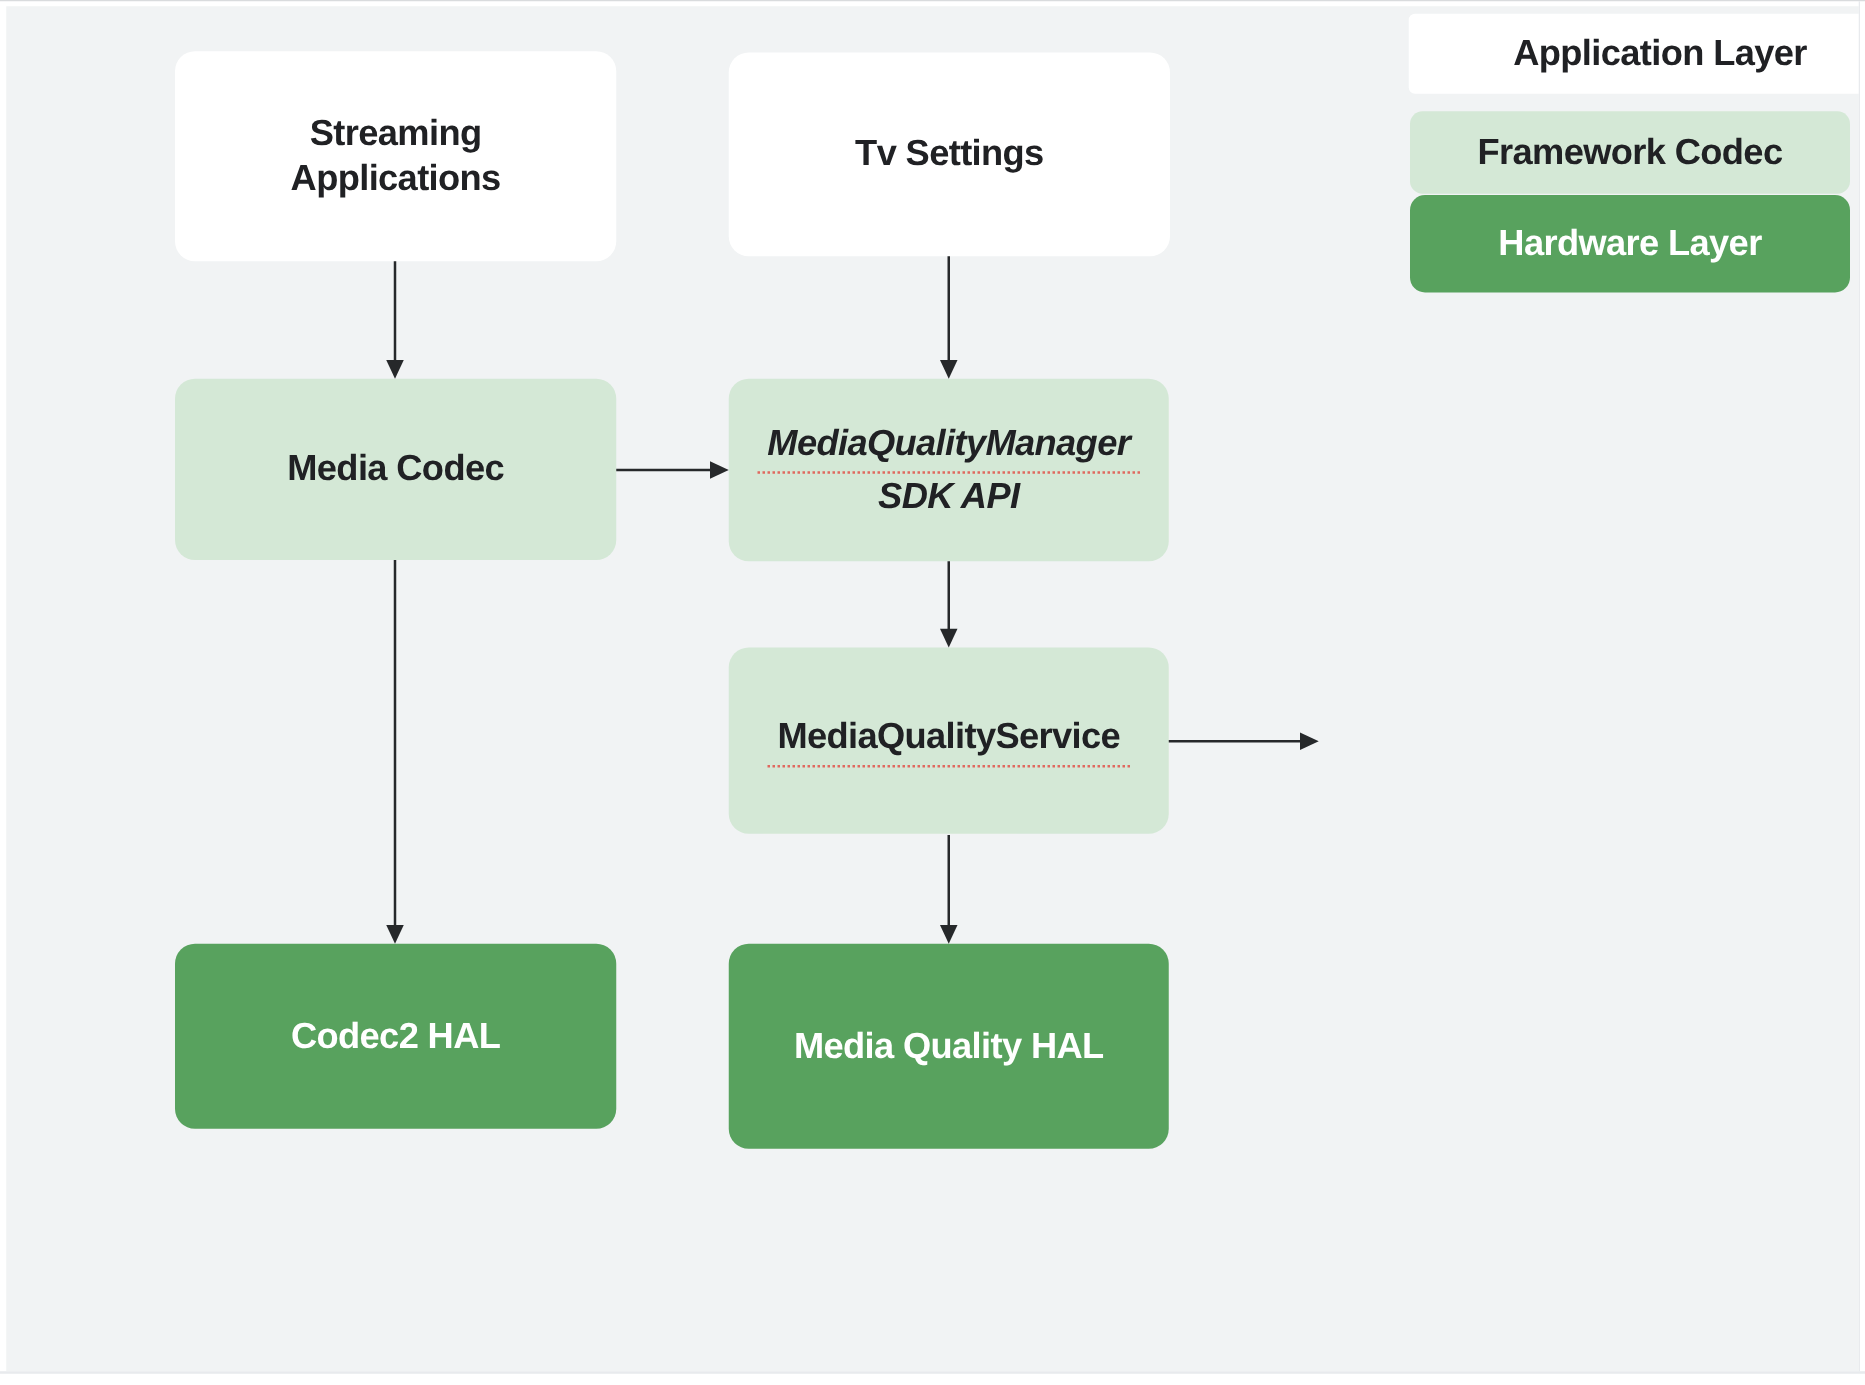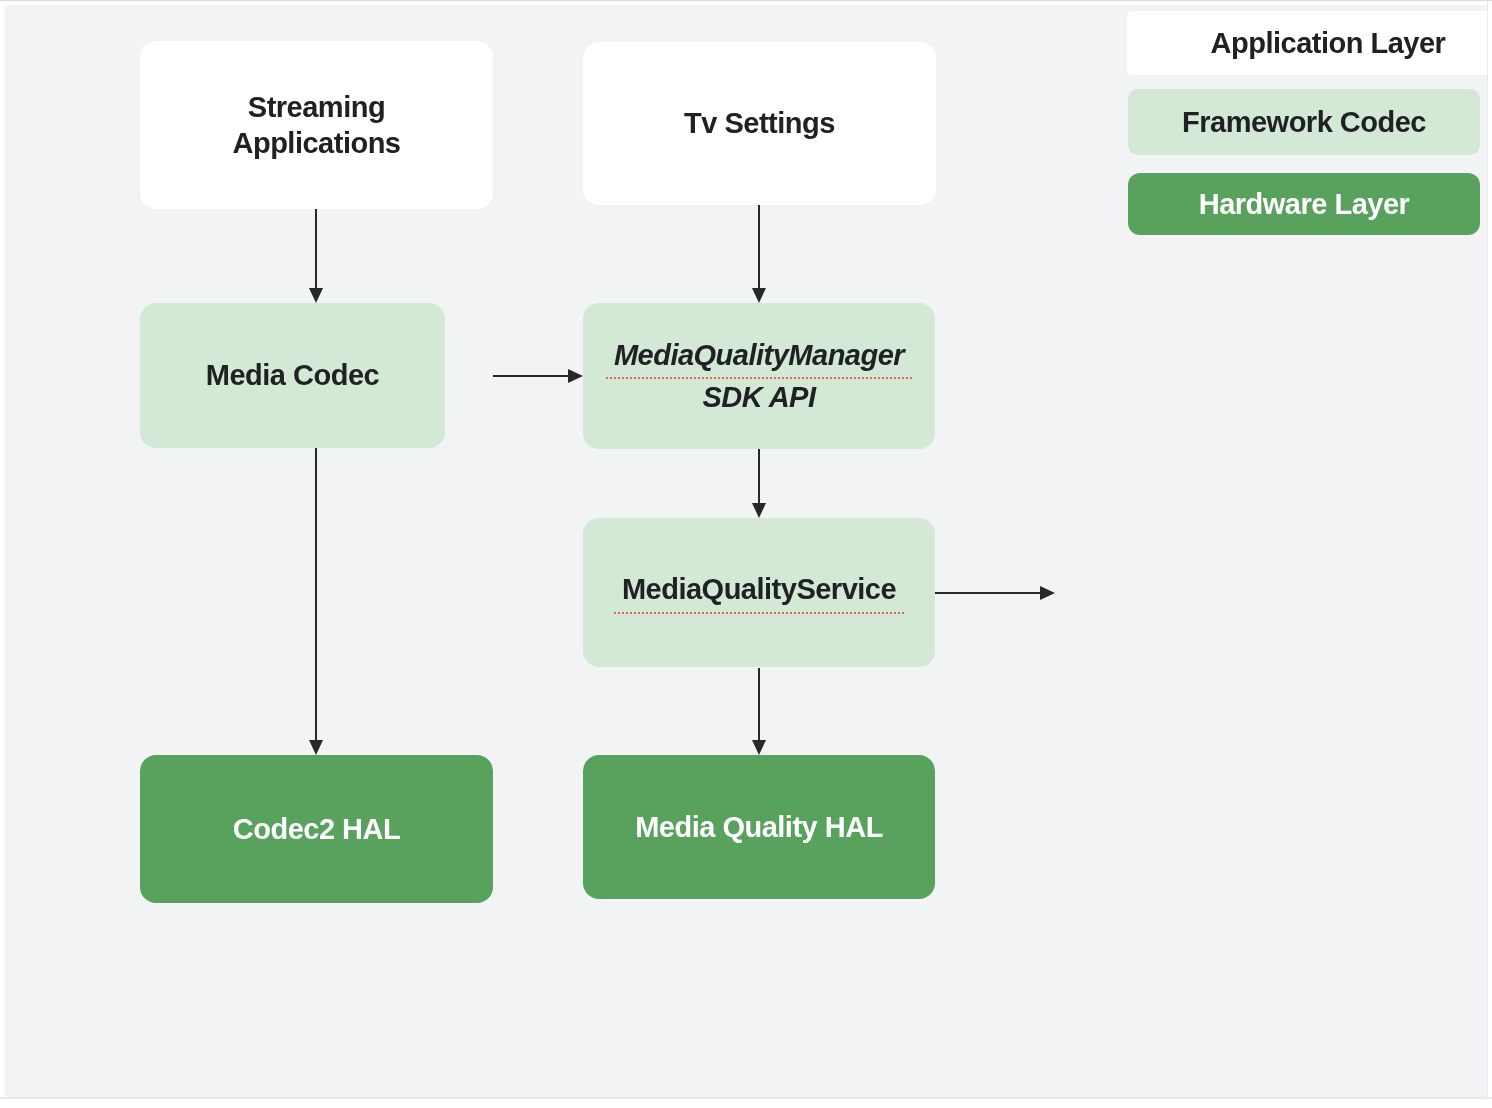--- a/index.html
+++ b/index.html
@@ -97,30 +97,30 @@
     position: absolute; top: 50%; transform: translateY(-50%);
     right: 0; width: 0; height: 0;
     border-top: 7px solid transparent;
     border-bottom: 7px solid transparent;
     border-left: 15px solid #26282a;
   }
 
   
   #n-streaming { left: 135px; top: 36px;  width: 353px; height: 168px; }
   #n-tv        { left: 578px; top: 37px;  width: 353px; height: 163px; }
-  #n-codec     { left: 135px; top: 298px; width: 305px; height: 145px; }
+  #n-codec     { left: 135px; top: 298px; width: 353px; height: 145px; }
   #n-mqm       { left: 578px; top: 298px; width: 352px; height: 146px; font-style: italic; }
   #n-mqs       { left: 578px; top: 513px; width: 352px; height: 149px; }
   #n-mqdb      { left: 1050px;top: 513px; width: 353px; height: 148px; }
   #n-codec2    { left: 135px; top: 750px; width: 353px; height: 148px; }
-  #n-mqhal     { left: 578px; top: 750px; width: 352px; height: 144px; }
+  #n-mqhal     { left: 578px; top: 750px; width: 352px; height: 164px; }
 
   #l-app  { left: 1122px; top: 6px;   width: 402px; height: 64px; }
   #l-fw   { left: 1123px; top: 84px;  width: 352px; height: 66px; }
-  #l-hw   { left: 1123px; top: 168px; width: 352px; height: 62px; }
+  #l-hw   { left: 1123px; top: 151px; width: 352px; height: 78px; }
 
   #a1 { left: 304px; top: 204px; height: 94px;  }
   #a2 { left: 747px; top: 200px; height: 98px;  }
   #a3 { left: 488px; top: 364px; width: 90px;   }
   #a4 { left: 747px; top: 444px; height: 69px;  }
   #a5 { left: 930px; top: 581px; width: 120px;  }
   #a6 { left: 747px; top: 663px; height: 87px;  }
   #a7 { left: 304px; top: 443px; height: 307px; }
 </style>
 </head>

